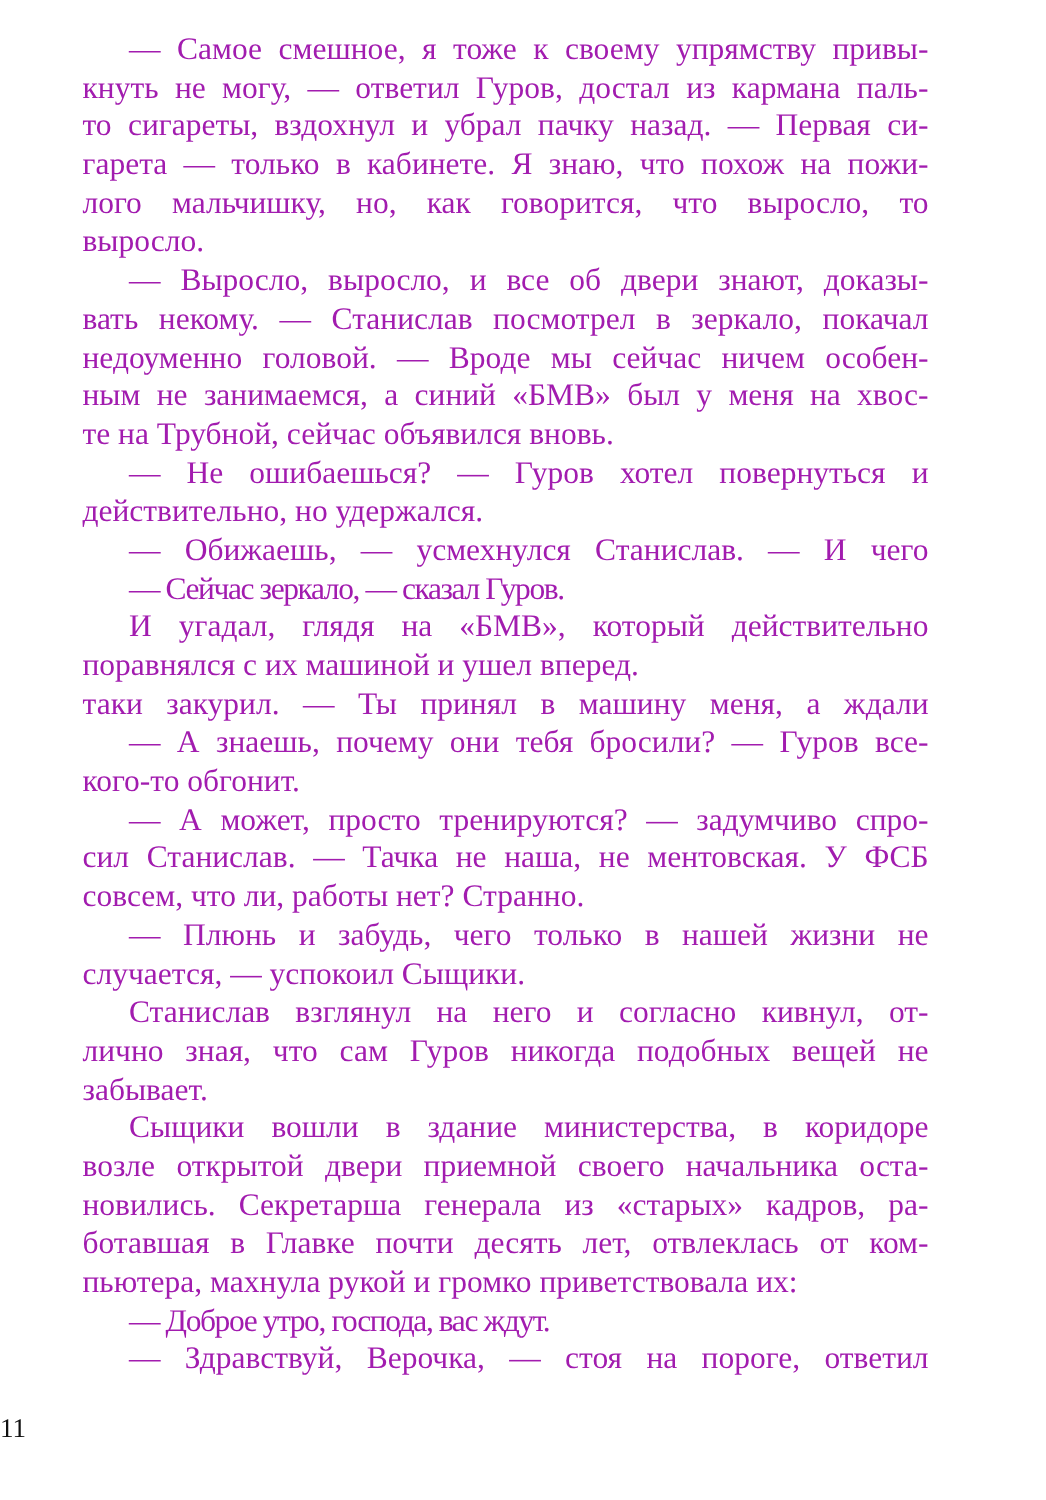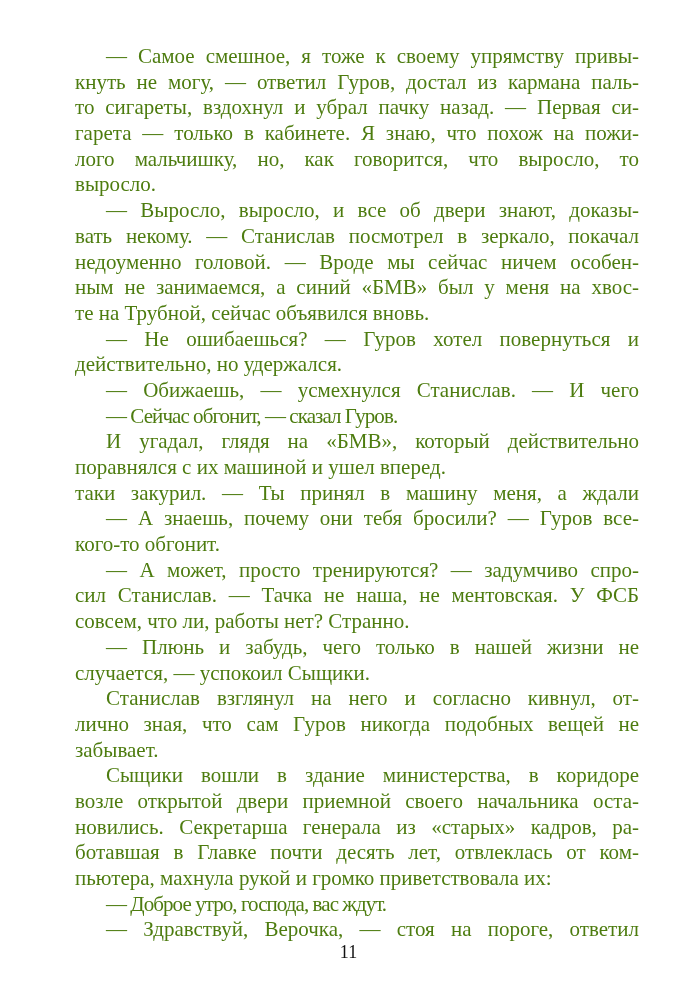--- a/index.html
+++ b/index.html
@@ -1,28 +1,27 @@
 <!DOCTYPE html>
 <html><head>
 <meta charset="utf-8">
 <style>
   html, body { margin: 0; padding: 0; background: #ffffff; }
   body { width: 697px; height: 1000px; position: relative; overflow: hidden; }
   .page {
-    position: absolute; left: 75px; top: 20px; width: 564px;
+    position: absolute; left: 55px; top: 20px; width: 564px;
     font-family: "Liberation Serif", "DejaVu Serif", serif;
-    font-size: 21px; line-height: 25.7px; color: #4d7c0f;
+    font-size: 21px; line-height: 25.7px; color: #a21caf;
     text-align: justify;
-    margin-top: 24px;
   }
   .line { display: block; white-space: nowrap; height: 25.7px; text-align-last: justify; text-align: justify; }
   .line.last { text-align-last: left; }
   .line.indent { padding-left: 31px; }
   .pagenum {
-    position: absolute; left: 0; width: 697px; top: 942px; text-align: center;
+    position: absolute; left: 0; width: 697px; top: 942px; text-align: left;
     font-family: "Liberation Serif", "DejaVu Serif", serif; font-size: 18px; color: #111;
   }
 </style>
 </head>
 <body>
 
 <div class="page" id="page-body">
     <span class="line indent">— Самое смешное, я тоже к своему упрямству привы-</span>
     <span class="line">кнуть не могу, — ответил Гуров, достал из кармана паль-</span>
     <span class="line">то сигареты, вздохнул и убрал пачку назад. — Первая си-</span>
@@ -30,21 +29,21 @@
     <span class="line">лого мальчишку, но, как говорится, что выросло, то</span>
     <span class="line last">выросло.</span>
     <span class="line indent">— Выросло, выросло, и все об двери знают, доказы-</span>
     <span class="line">вать некому. — Станислав посмотрел в зеркало, покачал</span>
     <span class="line">недоуменно головой. — Вроде мы сейчас ничем особен-</span>
     <span class="line">ным не занимаемся, а синий «БМВ» был у меня на хвос-</span>
     <span class="line last">те на Трубной, сейчас объявился вновь.</span>
     <span class="line indent">— Не ошибаешься? — Гуров хотел повернуться и</span>
     <span class="line last">действительно, но удержался.</span>
     <span class="line indent">— Обижаешь, — усмехнулся Станислав. — И чего</span>
-    <span class="line indent last" style="letter-spacing: -0.939394px;">— Сейчас обгонит, — сказал Гуров.</span>
+    <span class="line indent last" style="letter-spacing: -0.939394px;">— Сейчас зеркало, — сказал Гуров.</span>
     <span class="line indent">И угадал, глядя на «БМВ», который действительно</span>
     <span class="line last">поравнялся с их машиной и ушел вперед.</span>
     <span class="line">таки закурил. — Ты принял в машину меня, а ждали</span>
     <span class="line indent">— А знаешь, почему они тебя бросили? — Гуров все-</span>
     <span class="line last">кого-то обгонит.</span>
     <span class="line indent">— А может, просто тренируются? — задумчиво спро-</span>
     <span class="line">сил Станислав. — Тачка не наша, не ментовская. У ФСБ</span>
     <span class="line last">совсем, что ли, работы нет? Странно.</span>
     <span class="line indent">— Плюнь и забудь, чего только в нашей жизни не</span>
     <span class="line last">случается, — успокоил Сыщики.</span>

